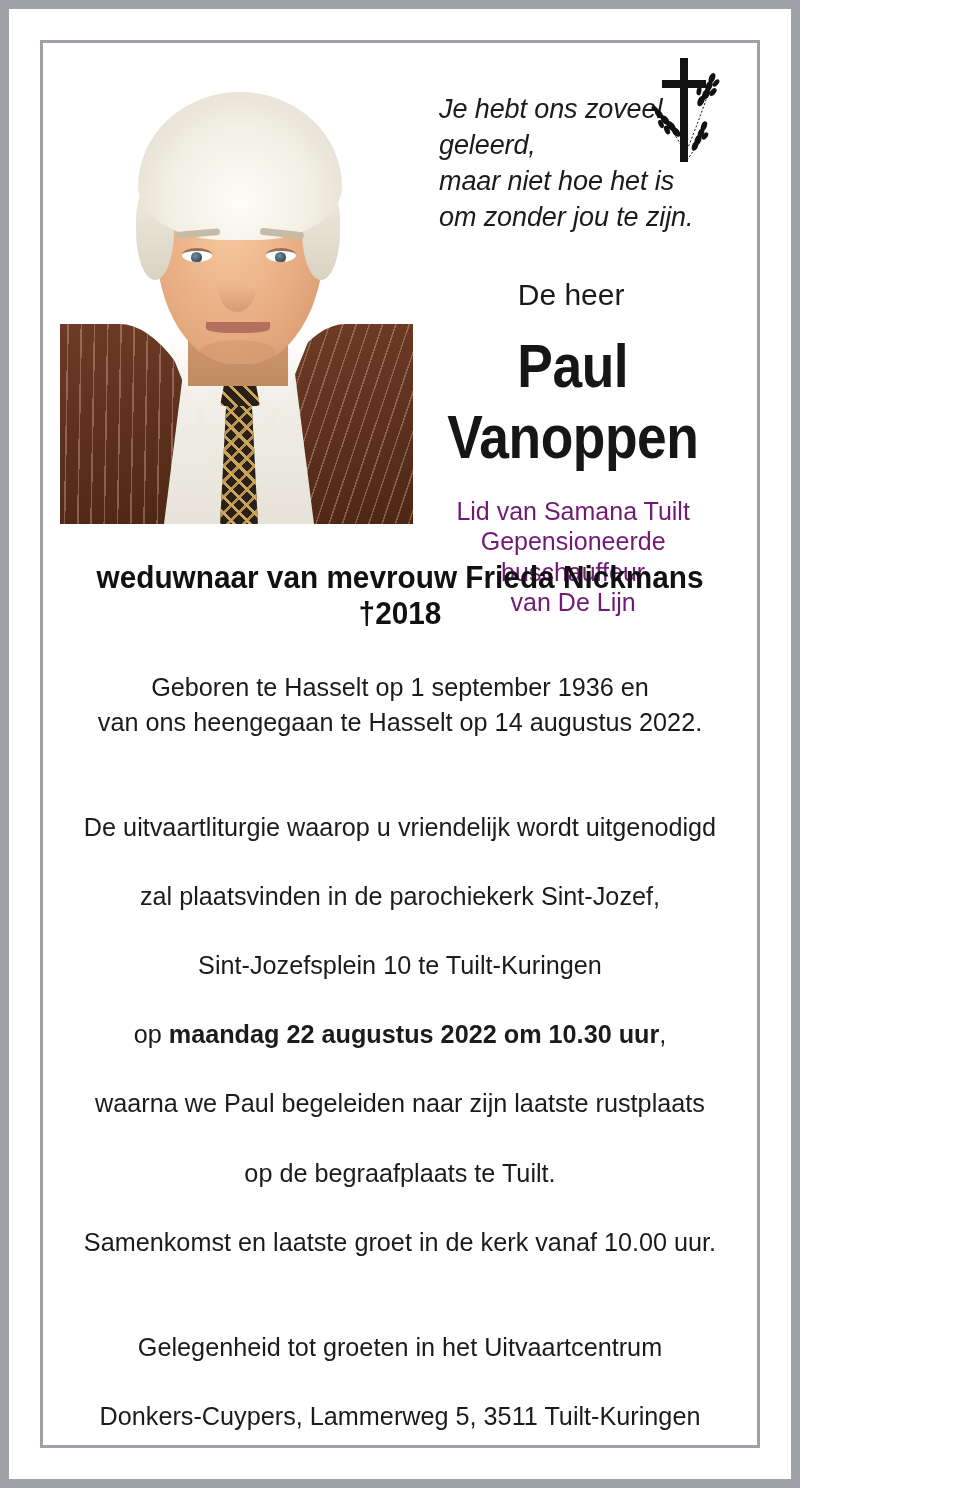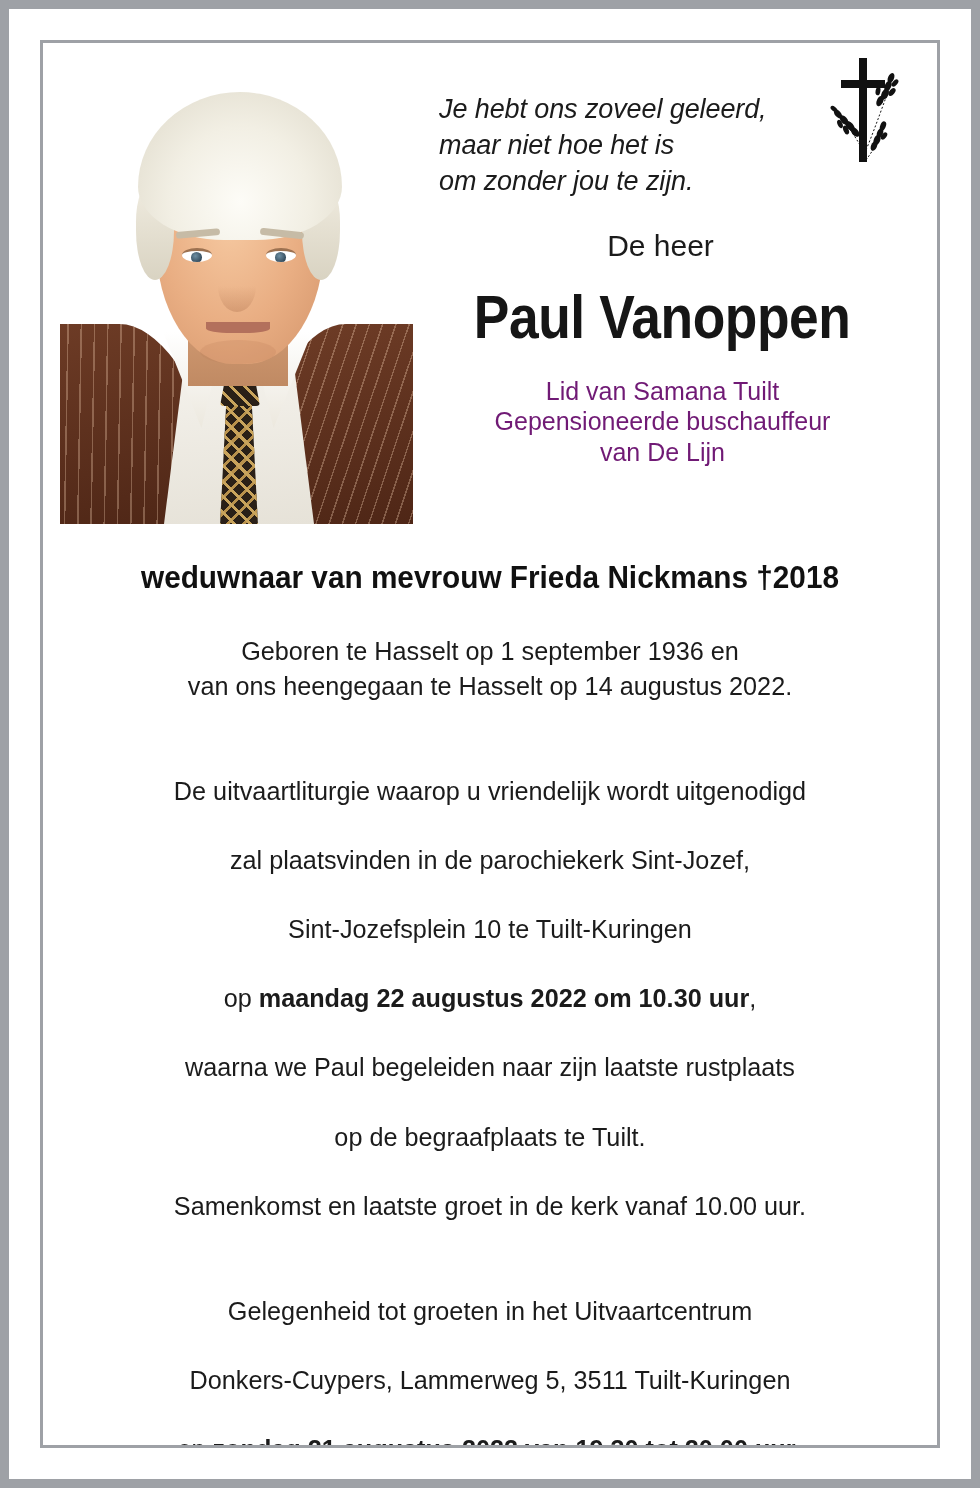--- a/index.html
+++ b/index.html
@@ -9,21 +9,21 @@
     width: 980px;
     height: 1488px;
     background: #ffffff;
     font-family: "Liberation Sans", sans-serif;
     -webkit-font-smoothing: antialiased;
   }
 
   
   .card-outer {
     position: relative;
-    width: 980px;
+    width: 800px;
     height: 1488px;
     background: #ffffff;
     border: 9px solid #9ea1a6;
   }
   .card-gap {
     position: absolute;
     left: 9px; top: 9px; right: 9px; bottom: 9px;
     background: #ffffff;
   }
   .card-inner {
@@ -227,21 +227,21 @@
     white-space: pre-line;
     padding-left: 14px;
     padding-top: 18px;
     letter-spacing: -0.1px;
   }
 
   .de-heer {
     text-align: center;
     font-size: 30px;
     color: #1b1b1b;
-    margin-top: 29px;
+    margin-top: 42px;
     padding-right: 24px;
   }
 
   .name {
     text-align: center;
     font-size: 62px;
     font-weight: 700;
     color: #161616;
     margin-top: 18px;
     padding-right: 24px;

